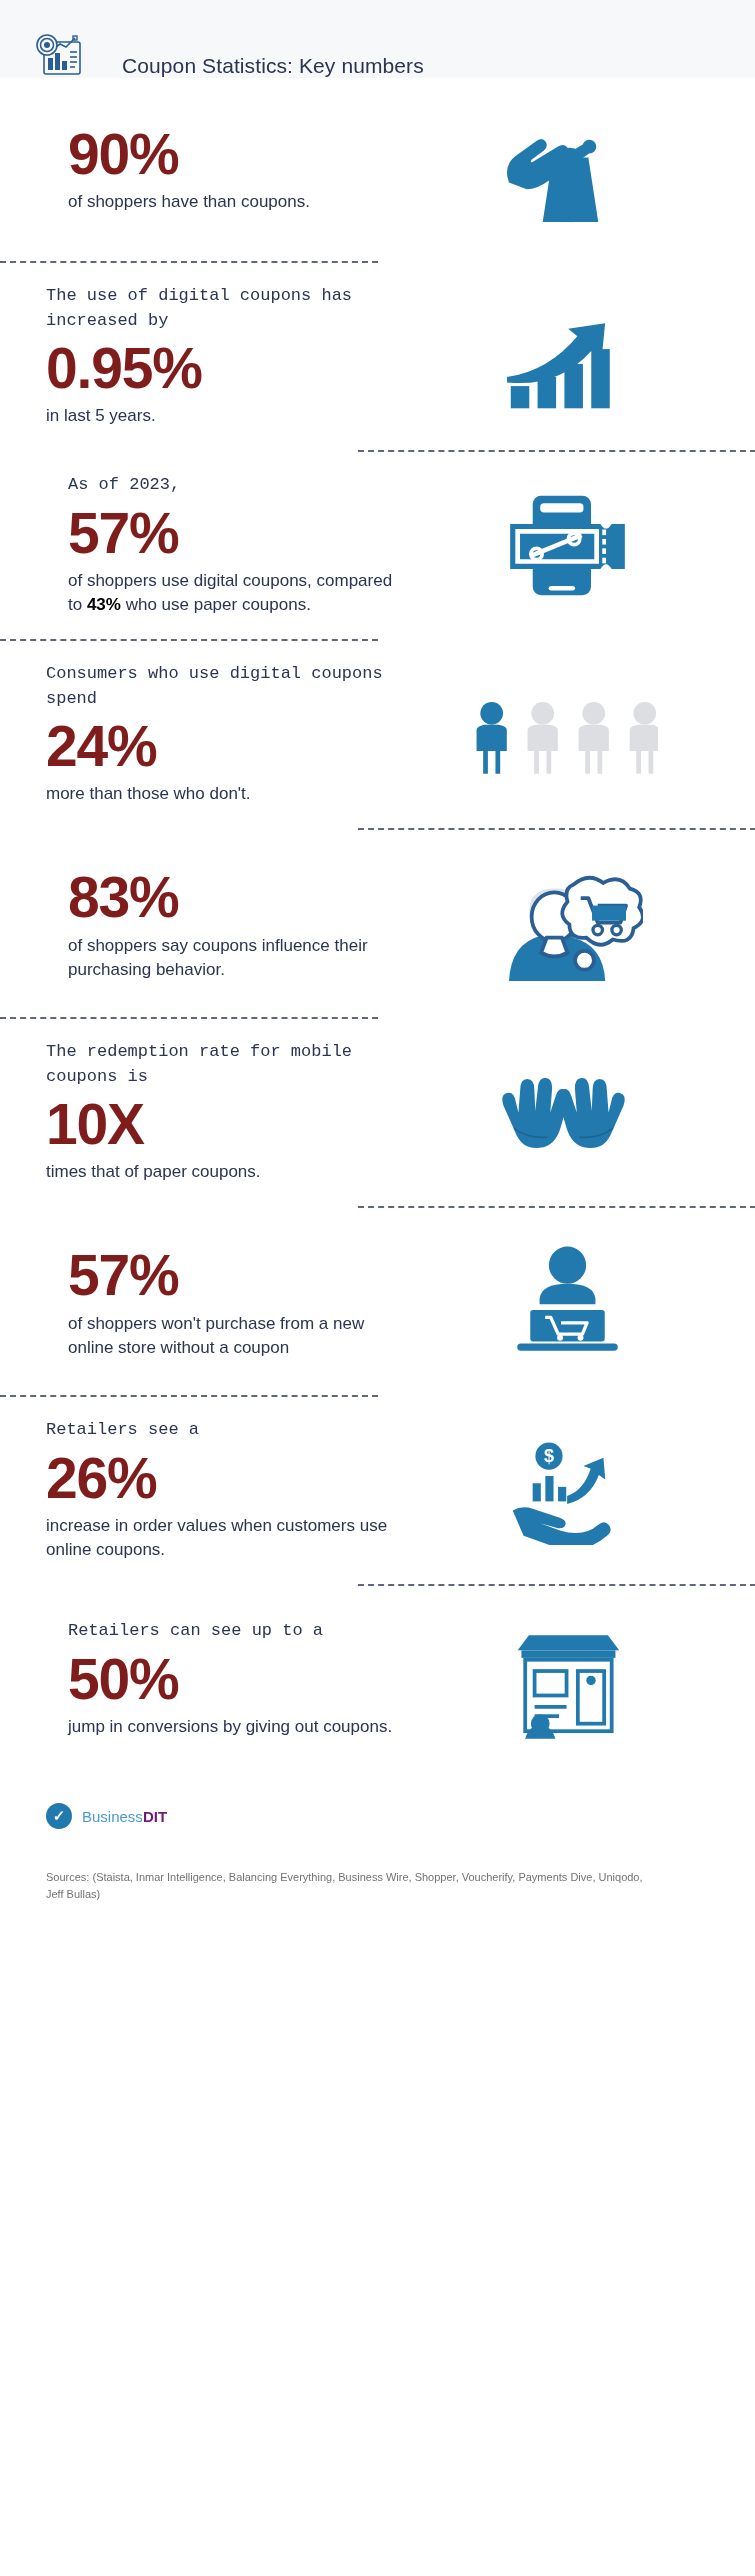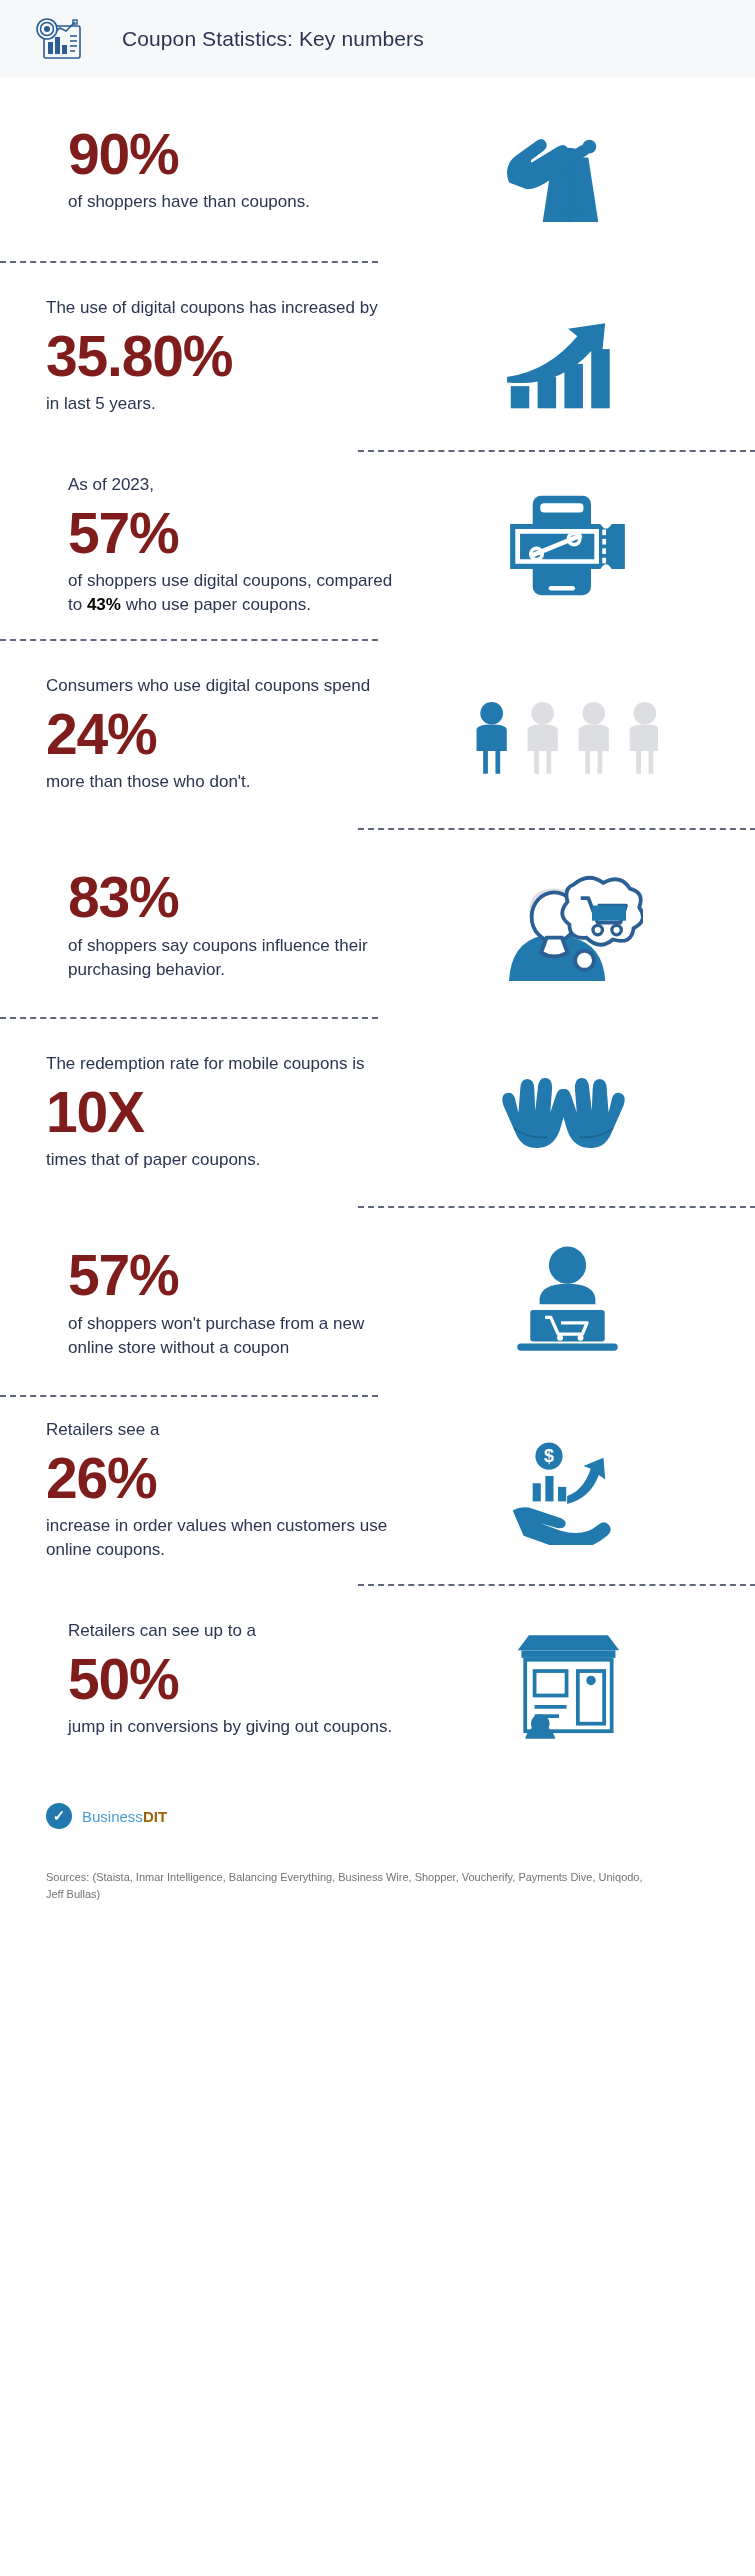--- a/index.html
+++ b/index.html
@@ -8,21 +8,21 @@
     background: #ffffff;
     font-family: "Liberation Sans", sans-serif;
   }
   body { width: 756px; height: 2576px; position: relative; overflow: hidden; }
 
   
   .header {
     height: 78px;
     background: #f7f8fa;
     display: flex;
-    align-items: center;
+    align-items: flex-end;
     padding-left: 30px;
     gap: 36px;
   }
   .header-icon { width: 56px; height: 46px; flex: none; }
   .header-title {
     font-size: 21px;
     color: #2b3450;
     letter-spacing: 0.1px;
     font-weight: 400;
   }
@@ -52,20 +52,21 @@
     flex-direction: column;
     justify-content: center;
   }
   .block.reverse .copy { padding-left: 18px; }
 
   .lead {
     font-size: 17px;
     line-height: 1.42;
     color: #2b3450;
     margin-bottom: 2px;
+    font-family: Liberation Mono, monospace;
   }
   .big {
     font-size: 57px;
     line-height: 1.12;
     font-weight: 700;
     color: #7f1d1d;
     letter-spacing: -1.2px;
     margin: 2px 0 4px;
   }
   .trail {
@@ -88,21 +89,21 @@
   
   .footer { padding: 34px 46px 26px 46px; }
   .brand { display: flex; align-items: center; gap: 10px; margin-bottom: 14px; }
   .brand-mark {
     width: 26px; height: 26px; border-radius: 50%;
     background: #2279ad; color: #fff;
     display: flex; align-items: center; justify-content: center;
     font-size: 15px; font-weight: 700;
   }
   .brand-name { font-size: 15px; color: #4a9bd4; font-weight: 400; }
-  .brand-name b { color: #a16207; font-weight: 700; }
+  .brand-name b { color: #701a75; font-weight: 700; }
   .sources {
     font-size: 11px;
     line-height: 1.55;
     color: #737373;
     max-width: 597px;
     margin-top: 40px;
   }
 
   svg { display: block; }
 </style>
@@ -151,21 +152,21 @@
       <div class="big">90%</div>
       <div class="trail"><span>of shoppers have than coupons.</span></div>
     </div>
   </div>
 
   <div class="divider left"></div>
 
   <div class="block">
     <div class="copy">
       <div class="lead">The use of digital coupons has increased by</div>
-      <div class="big">35.80%</div>
+      <div class="big">0.95%</div>
       <div class="trail"><span>in last 5 years.</span></div>
     </div>
     <div class="media">
       <svg viewBox="0 0 150 120" width="139" height="111">
         <g fill="#2279ad">
           <rect x="18" y="92" width="20" height="24"></rect>
           <rect x="47" y="82" width="20" height="34"></rect>
           <rect x="76" y="68" width="20" height="48"></rect>
           <rect x="105" y="52" width="20" height="64"></rect>
           <path d="M14 82 q44 -6 76 -44 l-10 -8 l40 -6 l-4 40 l-11 -10 q-36 40 -91 34 Z"></path>

